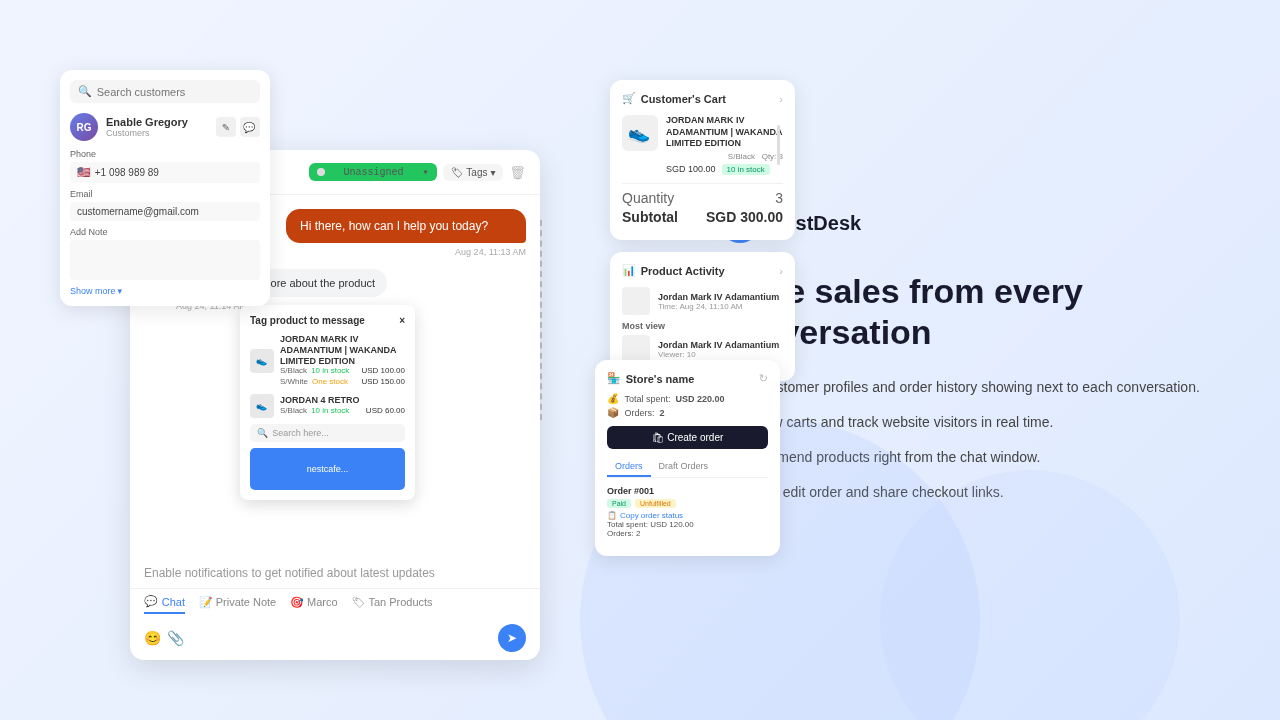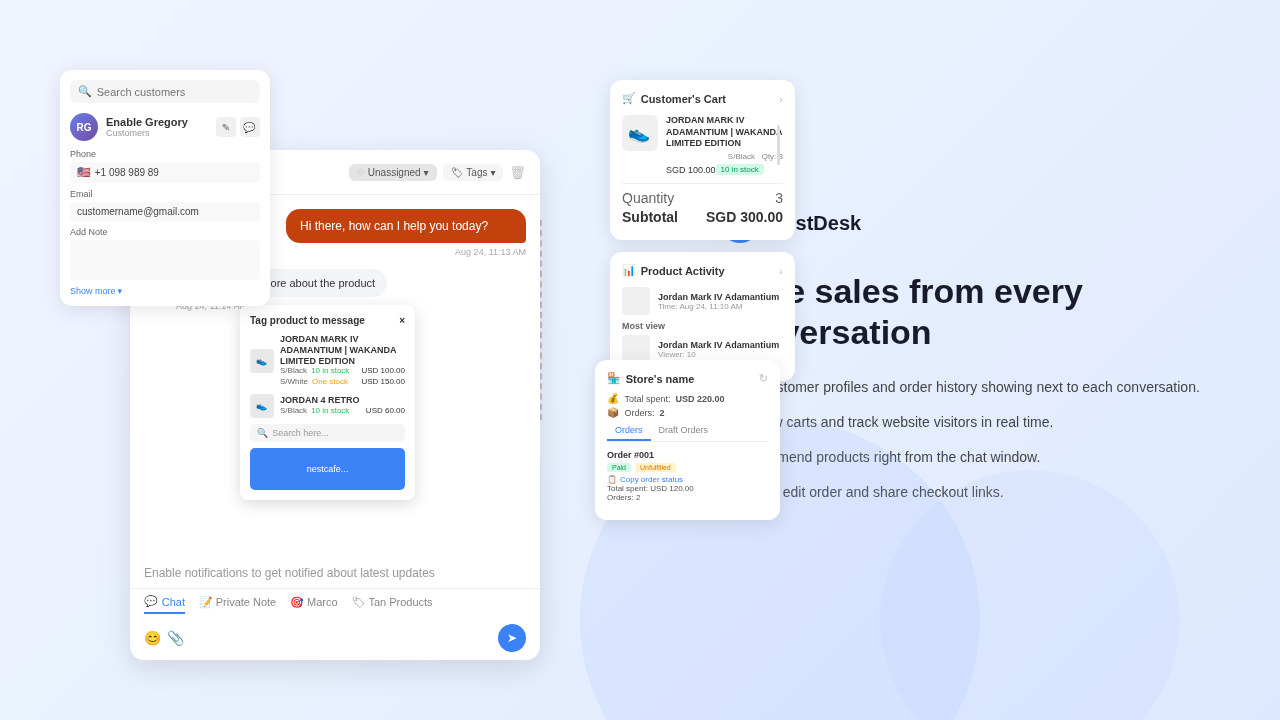--- a/index.html
+++ b/index.html
@@ -138,23 +138,23 @@
       gap: 8px;
     }
     .chat-user-name { font-size: 13px; font-weight: 600; color: #333; }
     .header-actions { margin-left: auto; display: flex; align-items: center; gap: 6px; }
     .tag-btn {
       display: flex; align-items: center; gap: 3px;
       background: #f5f5f5; border-radius: 6px;
       padding: 3px 8px; font-size: 10px; color: #555;
     }
     .assign-btn {
-      display: flex; align-items: center; gap: 3px;
-      background: #e5e5e5; border-radius: 6px;
-      padding: 3px 8px; font-size: 10px; color: #555;
+      display: flex; align-items: center; gap: 19px;
+      background: #22c55e; border-radius: 6px;
+      padding: 3px 8px; font-size: 10px; color: #555; font-family: Liberation Mono, monospace;
     }
     .trash-btn { font-size: 13px; color: #bbb; }
 
     .chat-body { flex: 1; padding: 14px; overflow: hidden; position: relative; }
     .message-bubble {
       background: #c2410c;
       color: white;
       border-radius: 14px 14px 4px 14px;
       padding: 10px 14px;
       font-size: 12px;
@@ -537,21 +537,21 @@
           <span class="chevron-right">›</span>
         </div>
         <div style="position:relative;">
           <div class="cart-item">
             <div class="cart-thumb">👟</div>
             <div class="cart-item-info">
               <div class="cart-item-name">JORDAN MARK IV ADAMANTIUM | WAKANDA LIMITED EDITION</div>
               <div class="cart-item-meta">
                 <span>S/Black</span> &nbsp; <span>Qty: 3</span>
               </div>
-              <div style="display:flex;align-items:center;margin-top:3px;">
+              <div style="display:flex;align-items:flex-start;gap:6px;margin-top:3px;">
                 <span class="cart-item-price">SGD 100.00</span>
                 <span class="in-stock-badge">10 in stock</span>
               </div>
             </div>
           </div>
           <div class="scrollbar-indicator"></div>
         </div>
         <div class="cart-divider"></div>
         <div class="cart-summary-row">
           <span>Quantity</span>
@@ -599,20 +599,21 @@
       <div class="store-stat">
         <span class="store-icon">💰</span>
         <span>Total spent:</span>
         <strong>USD 220.00</strong>
       </div>
       <div class="store-stat">
         <span class="store-icon">📦</span>
         <span>Orders:</span>
         <strong>2</strong>
       </div>
+      <div class="create-order-btn">🛍 Create order</div>
       <div class="order-tabs">
         <div class="order-tab active">Orders</div>
         <div class="order-tab">Draft Orders</div>
       </div>
       <div class="order-item">
         <div class="order-number">Order #001</div>
         <div class="order-badges">
           <span class="badge-paid">Paid</span>
           <span class="badge-unfulfilled">Unfulfilled</span>
         </div>

